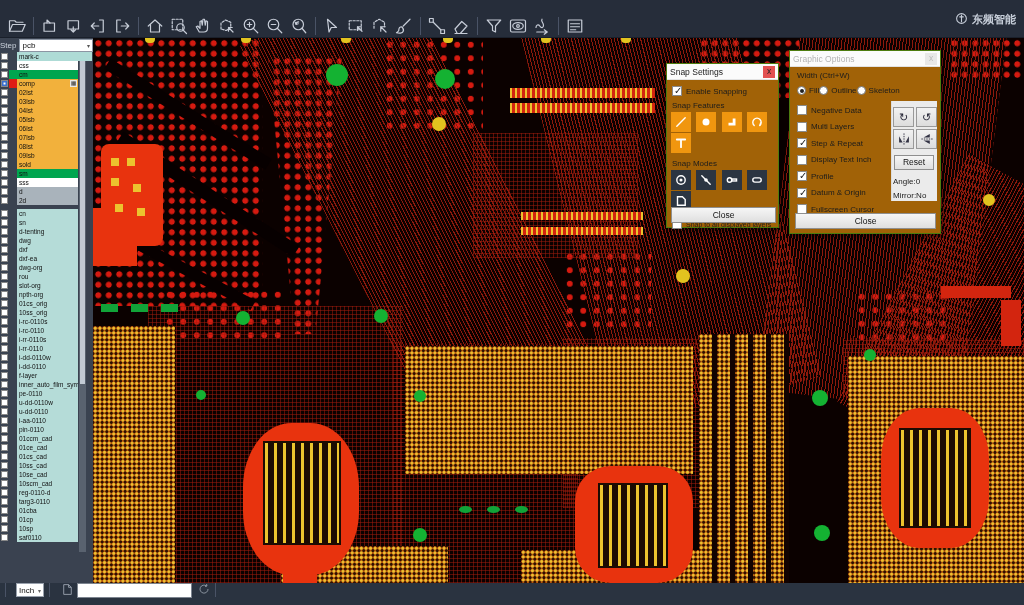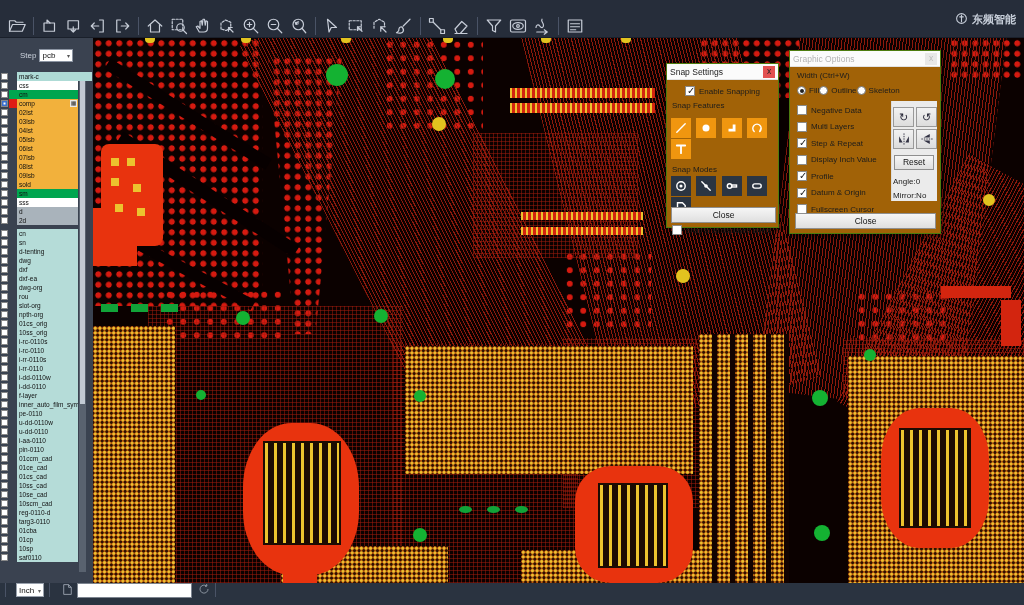--- a/index.html
+++ b/index.html
@@ -11,21 +11,21 @@
   .menu-item{color:#e6eaf1;font-size:10.5px;display:inline-block;cursor:default;}
   .menu-item::first-letter{text-decoration:underline;}
   #toolbar{position:absolute;left:0;top:14px;width:1024px;height:24px;background:#262d3a;border-bottom:1px solid #1a202b;display:flex;align-items:center;padding-left:5px;}
   .tbtn{width:24px;height:21px;display:flex;align-items:center;justify-content:center;}
   .tbtn svg{stroke:#c7cdd8;fill:none;stroke-width:1.6;stroke-linecap:round;stroke-linejoin:round;}
   .tsep{width:1px;height:18px;background:#4a5366;margin:0 4px;}
   #logo{position:absolute;right:8px;top:12px;display:flex;align-items:flex-start;gap:4px;color:#c6cdd8;font-size:11px;font-weight:bold;}
 
   
   #leftpanel{position:absolute;left:0;top:38px;width:93px;height:545px;background:#3a4250;}
-  #steprow{display:flex;align-items:center;height:34px;padding:0 20px;gap:3px;}
+  #steprow{display:flex;align-items:center;height:14px;padding:0 0;gap:3px;}
   #steplabel{color:#cdd4de;font-size:8px;}
   #stepselect{flex:1;height:13px;background:#fff;border:1px solid #8c95a3;font-size:8px;display:flex;align-items:center;justify-content:space-between;padding:0 2px;color:#111;}
   #layerlist{position:relative;height:500px;overflow:hidden;}
   .lrow{display:flex;align-items:stretch;height:9px;margin-bottom:0;position:relative;}
   .lcb{width:7px;height:7px;background:#fff;border:1px solid #888;margin:1px;flex:none;}
   .lcb.on{background:#fff;box-shadow:inset 0 0 0 1.5px #3a6fd0;}
   .lsw{width:8px;flex:none;background:transparent;}
   .lname{flex:1;font-size:6.5px;line-height:9px;color:#101010;padding-left:2px;white-space:nowrap;overflow:hidden;margin-right:15px;}
   .bg-orange{background:#f2b13c;}.bg-green{background:#00a54f;}.bg-white{background:#ffffff;}
   .bg-teal{background:#b5dcd8;}.bg-gray{background:#a9b3bb;}.bg-tealsel{background:#aedbd6;}
@@ -606,25 +606,25 @@
           <span class="lname bg-teal">saf0110</span>
         </div>
       </div>
   </div>
 
   <div class="dialog" id="snapdlg" style="left:666px;top:63px;width:113px;height:165px">
     <div class="dtitle">
       <span>Snap Settings</span>
       <span class="xbtn"></span>
     </div>
-    <div class="cbrow" style="margin:6px 0 0 18px">
+    <div class="cbrow" style="margin:6px 0 0 5px">
       <span class="dcb on"></span>
       <span>Enable Snapping</span>
     </div>
-    <div class="dlabel" style="margin:5px 0 8px 5px">Snap Features</div>
+    <div class="dlabel" style="margin:5px 0 2px 5px">Snap Features</div>
     <div style="margin-left:4px">
       <span class="snapbtn orange">
           <svg width="14" height="14" viewBox="0 0 20 20">
             <line x1="4" y1="16" x2="16" y2="4"></line>
           </svg>
         </span>
       <span class="snapbtn orange">
           <svg width="14" height="14" viewBox="0 0 20 20">
             <circle cx="10" cy="10" r="5" fill="#fff" stroke="none"></circle>
           </svg>
@@ -712,21 +712,21 @@
       <span class="cbrow">
           <span class="dcb"></span>
           <span>Multi Layers</span>
         </span>
       <span class="cbrow">
           <span class="dcb on"></span>
           <span>Step &amp; Repeat</span>
         </span>
       <span class="cbrow">
           <span class="dcb"></span>
-          <span>Display Inch Value</span>
+          <span>Display Text Inch</span>
         </span>
       <span class="cbrow">
           <span class="dcb on"></span>
           <span>Profile</span>
         </span>
       <span class="cbrow">
           <span class="dcb on"></span>
           <span>Datum &amp; Origin</span>
         </span>
       <span class="cbrow">

